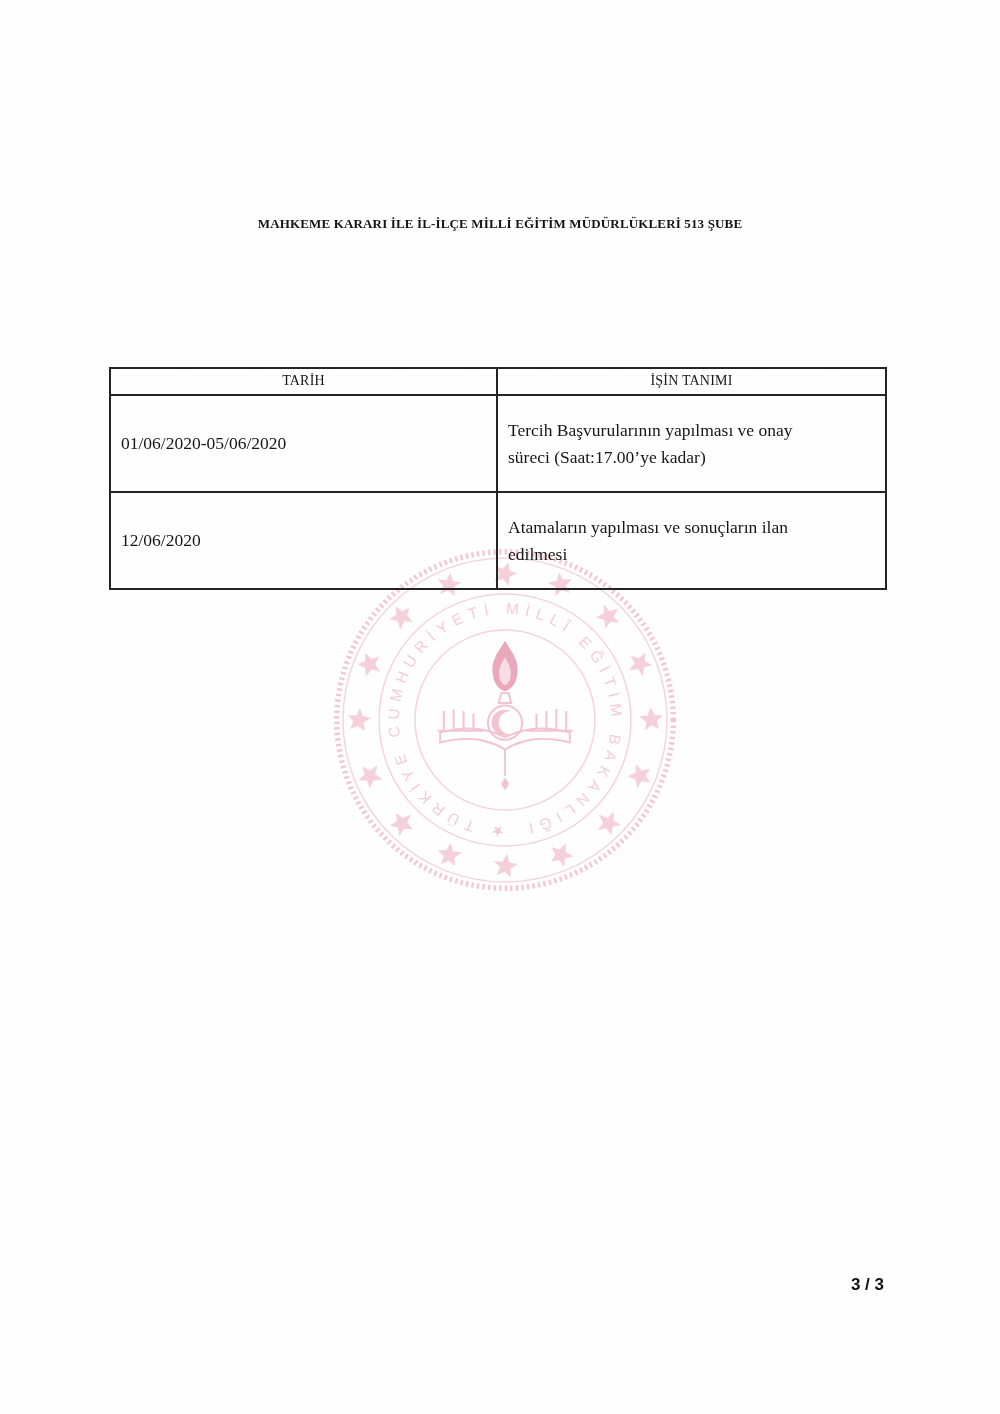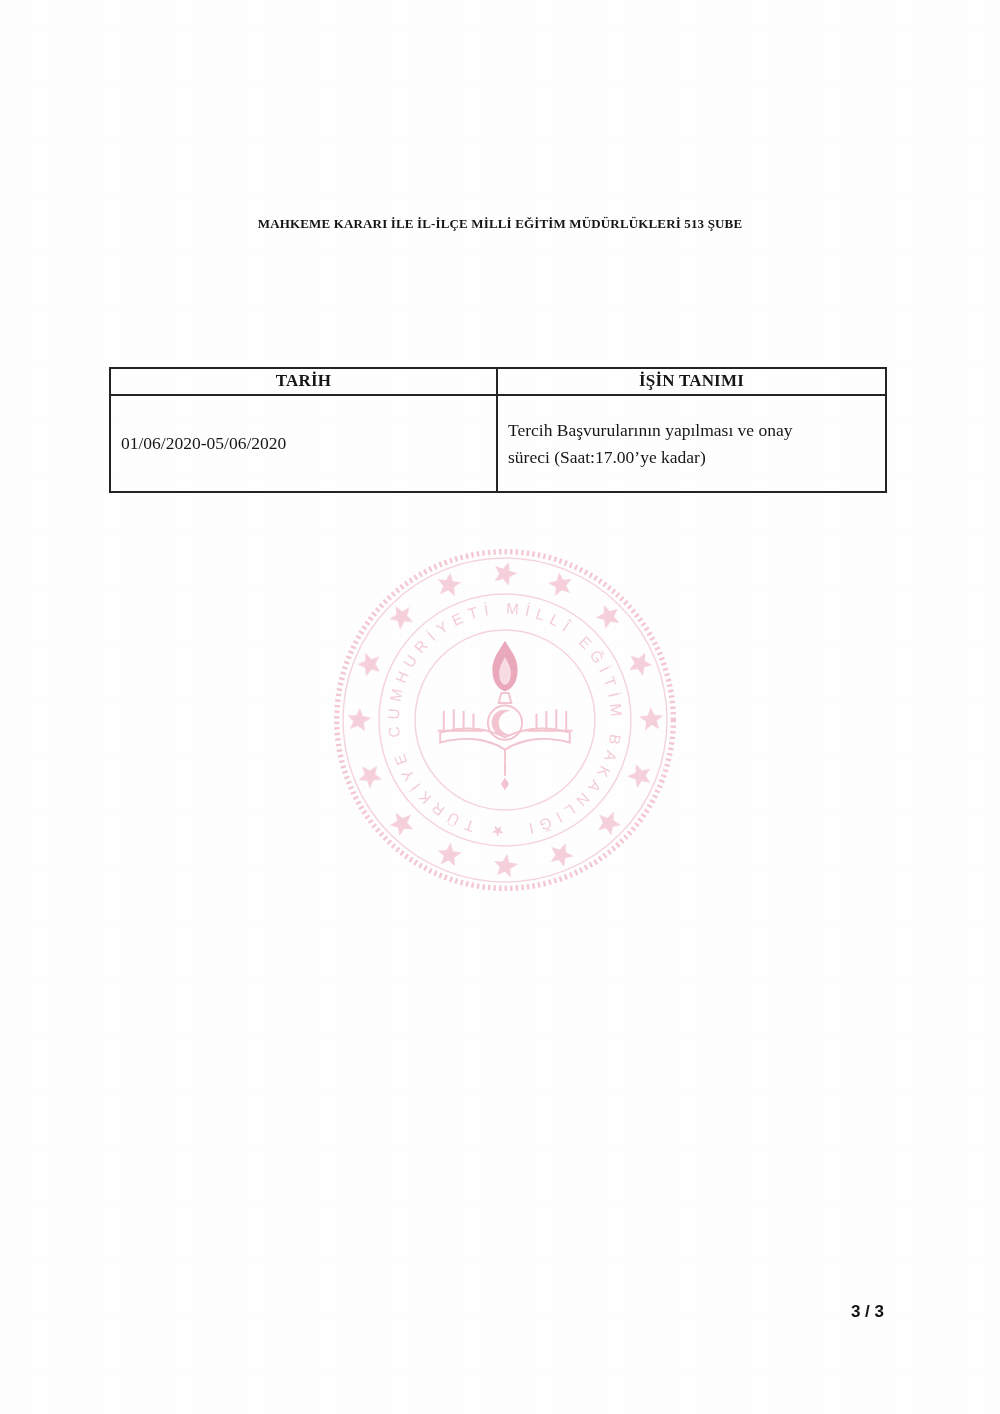--- a/index.html
+++ b/index.html
@@ -41,39 +41,39 @@
     table-layout:fixed;
     z-index:2;
     background:transparent;
   }
   table.schedule th, table.schedule td{
     border:2px solid #242424;
     color:#161616;
   }
   table.schedule th{
     height:22px;
-    font-weight:700;
-    font-size:17px;
+    font-weight:400;
+    font-size:14px;
     text-align:center;
     padding:1px 0 2px 0;
     letter-spacing:0.2px;
   }
   table.schedule td{
     height:95px;
     vertical-align:middle;
     font-size:17.5px;
     line-height:27px;
     padding:0 10px;
   }
   table.schedule td.task-cell{
     padding:0 48px 0 10px;
   }
   .page-number{
     position:absolute;
-    top:1302px; right:116px;
+    top:1275px; right:116px;
     font-family:"Liberation Sans", sans-serif;
     font-weight:700;
     font-size:17px;
     color:#111;
     z-index:2;
   }
 </style>
 </head>
 <body>
 
@@ -162,18 +162,22 @@
       <tr>
         <th>TARİH</th>
         <th>İŞİN TANIMI</th>
       </tr>
     </thead>
     <tbody>
       <tr>
         <td class="date-cell">01/06/2020-05/06/2020</td>
         <td class="task-cell">Tercih Başvurularının yapılması ve onay süreci (Saat:17.00’ye kadar)</td>
       </tr>
+      <tr>
+        <td class="date-cell">12/06/2020</td>
+        <td class="task-cell">Atamaların yapılması ve sonuçların ilan edilmesi</td>
+      </tr>
     </tbody>
   </table>
 
   <div class="page-number">3 / 3</div>
 
 </div>
 
 </body></html>

